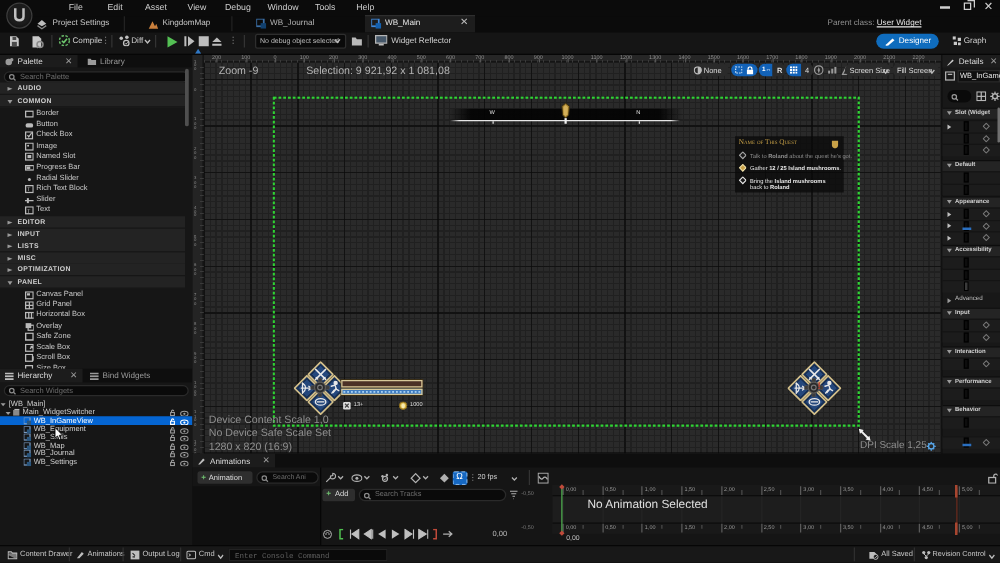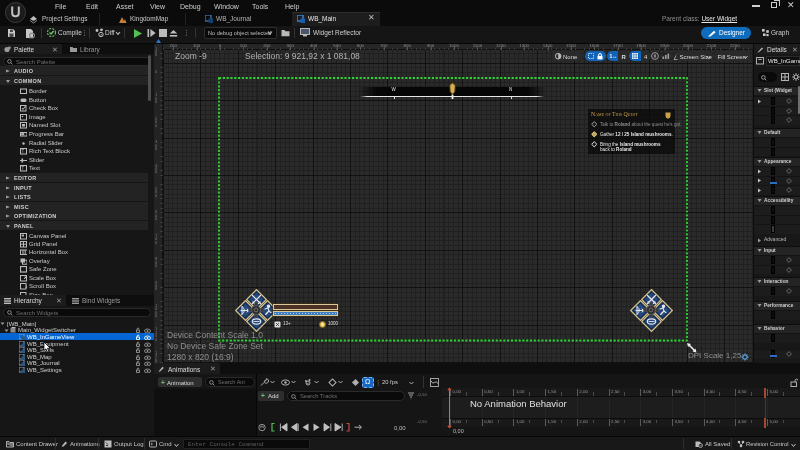--- a/index.html
+++ b/index.html
@@ -683,21 +683,21 @@
 
   <div class="a" style="left:64px;top:33px;width:471px;height:266px;">
         <svg width="471" height="266">
           <rect x="1" y="1" width="468" height="262.5" fill="none" stroke="#2fd434" stroke-width="1.8" stroke-dasharray="2.2 1.6"></rect>
         </svg>
       </div>
 
   <div class="a" style="left:21px;top:8px;font-size:8.5px;color:#b4b4b4;">Zoom -9</div>
   <div class="a" style="left:91px;top:8px;font-size:8.5px;color:#b4b4b4;">Selection: 9 921,92 x 1 081,08</div>
   <div class="a" style="left:13px;top:287px;font-size:8.5px;color:#8f8f8f;">Device Content Scale 1,0</div>
-  <div class="a" style="left:13px;top:298px;font-size:8.5px;color:#8f8f8f;">No Device Safe Zone Set</div>
+  <div class="a" style="left:13px;top:298px;font-size:8.5px;color:#8f8f8f;">No Device Safe Scale Set</div>
   <div class="a" style="left:13px;top:309px;font-size:8.5px;color:#8f8f8f;">1280 x 820 (16:9)</div>
   <div class="a" style="left:534px;top:308px;font-size:8px;color:#8f8f8f;">DPI Scale 1,25</div>
   <div class="a" style="left:587px;top:308.5px;width:8px;height:8px;">
         <svg width="8" height="8">
           <circle cx="4" cy="4" r="2.2" fill="none" stroke="#58a6e8" stroke-width="1.2"></circle>
           <g stroke="#58a6e8" stroke-width="1">
             <line x1="4" y1="0.4" x2="4" y2="1.6"></line>
             <line x1="4" y1="6.4" x2="4" y2="7.6"></line>
             <line x1="0.4" y1="4" x2="1.6" y2="4"></line>
             <line x1="6.4" y1="4" x2="7.6" y2="4"></line>
@@ -1415,21 +1415,21 @@
         <div class="a" style="left:615.5px;top:26.5px;font-size:4.4px;color:#9a9a9a;">5,00</div>
         <div class="a" style="left:615.5px;top:57px;font-size:4.4px;color:#9a9a9a;">5,00</div>
         <div class="a" style="left:613.0px;top:25.5px;width:1px;height:7px;background:#5a5a5a;"></div>
         <div class="a" style="left:613.0px;top:56px;width:1px;height:7px;background:#5a5a5a;"></div>
         <div class="a" style="left:613.0px;top:34px;width:1px;height:21px;background:#242424;"></div>
         <div class="a" style="left:628.8px;top:29px;width:1px;height:3.5px;background:#4a4a4a;"></div>
         <div class="a" style="left:628.8px;top:56.5px;width:1px;height:3.5px;background:#4a4a4a;"></div>
         <div class="a" style="left:263px;top:30px;font-size:4.4px;color:#777;">-0,50</div>
         <div class="a" style="left:263px;top:56.5px;font-size:4.4px;color:#777;">-0,50</div>
         <div class="a" style="left:299px;top:65px;font-size:5.5px;color:#bdbdbd;">0,00</div>
-        <div class="a" style="left:316px;top:35.5px;font-size:9.5px;color:#e0e0e0;">No Animation Behavior</div>
+        <div class="a" style="left:316px;top:35.5px;font-size:9.5px;color:#e0e0e0;">No Animation Selected</div>
         <div class="a" style="left:294.6px;top:26px;width:1.2px;height:38px;background:#4fae4f;"></div>
         <div class="a" style="left:292.5px;top:24px;width:5px;height:5px;">
           <svg width="5" height="5">
             <rect x="1" y="1" width="3" height="3" transform="rotate(45 2.5 2.5)" fill="#c04a3a"></rect>
           </svg>
         </div>
         <div class="a" style="left:292.5px;top:60.5px;width:5px;height:5px;">
           <svg width="5" height="5">
             <rect x="1" y="1" width="3" height="3" transform="rotate(45 2.5 2.5)" fill="#c04a3a"></rect>
           </svg>

